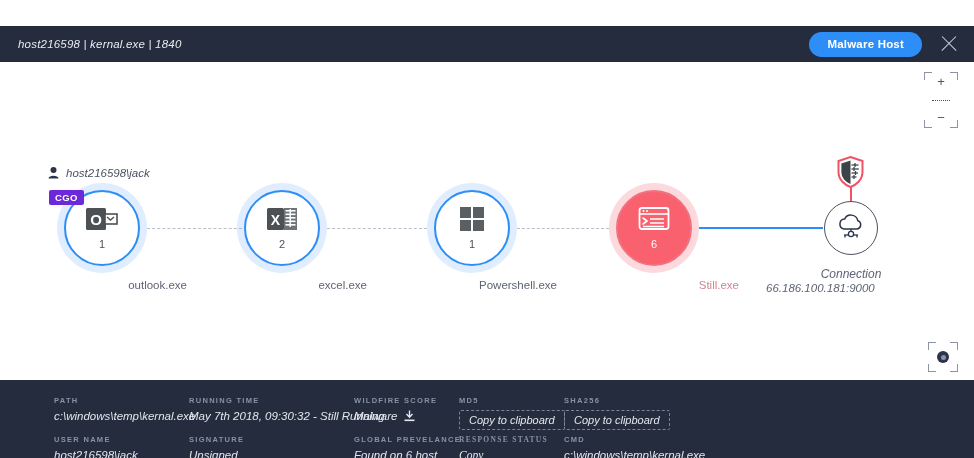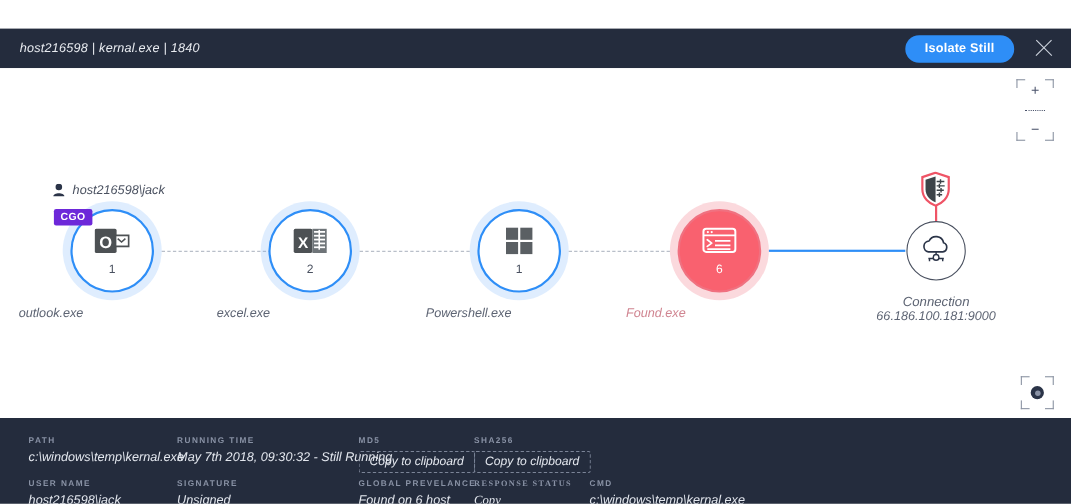--- a/index.html
+++ b/index.html
@@ -58,22 +58,22 @@
   .ring{
     position:absolute;left:7px;top:7px;width:76px;height:76px;border-radius:50%;
     background:#fff;border:2.5px solid #2e8ef7;
     display:flex;flex-direction:column;align-items:center;justify-content:center;
     box-sizing:border-box;
   }
   .ring-red{background:#f9616f;border-color:#f07180;}
   .node-count{font-size:11px;color:#4a5160;margin-top:2px;font-family:"Liberation Sans",sans-serif;}
   .ring-red .node-count{color:#fff;}
   .node-label{
-    position:absolute;left:-40px;top:96px;width:170px;text-align:left;
-    font-size:11.5px;font-style:italic;color:#5d6473;
+    position:absolute;left:-40px;top:96px;width:170px;text-align:right;
+    font-size:11.5px;color:#5d6473;
   }
   .node-label-red{color:#d08591;}
 
   
   .cgo{
     position:absolute;left:-8px;top:7px;background:#6d28d9;color:#fff;
     font-size:9.5px;font-weight:bold;letter-spacing:.4px;
     padding:2px 6px;border-radius:2px;z-index:4;
   }
 
@@ -116,21 +116,21 @@
   .fit-dot:after{
     content:"";position:absolute;left:3.5px;top:3.5px;width:5px;height:5px;
     border-radius:50%;background:#8b93a6;
   }
 
   
   .details{
     position:absolute;left:0;top:354px;width:974px;height:104px;
     background:#242c3d;
   }
-  .det-row{position:absolute;left:0;width:908px;display:flex;}
+  .det-row{position:absolute;left:0;width:908px;display:flex;padding-left:28px;}
   .det-row1{top:16px;}
   .det-row2{top:55px;}
   .det-field{position:relative;}
   .det-key{
     font-size:7.5px;color:#8992a5;letter-spacing:1.3px;font-weight:bold;
     text-transform:uppercase;margin-bottom:5px;white-space:nowrap;
   }
   .det-val{
     font-size:11.5px;color:#e3e7ee;font-style:italic;white-space:nowrap;
     display:flex;align-items:center;
@@ -143,21 +143,21 @@
   .dl-icon{margin-left:7px;display:inline-flex;}
 </style>
 </head>
 <body>
 
 <div class="app">
 
   <div class="header">
     <div class="header-title">host216598 | kernal.exe | 1840</div>
     <div class="header-right">
-      <button class="isolate-btn">Isolate Still</button>
+      <button class="isolate-btn">Malware Host</button>
       <div class="close-icon"></div>
     </div>
   </div>
 
   <div class="canvas">
 
     <div class="user-label">
       <span class="user-icon">
         <svg width="11" height="12" viewBox="0 0 11 12">
           <circle cx="5.5" cy="3" r="3" fill="#2b3448"></circle>
@@ -239,21 +239,21 @@
             <circle cx="5.5" cy="5" r="1" fill="#ffffff"></circle>
             <circle cx="9" cy="5" r="1" fill="#ffffff"></circle>
             <path d="M5 12 l4 3 -4 3" fill="none" stroke="#ffffff" stroke-width="1.6" stroke-linecap="round" stroke-linejoin="round"></path>
             <line x1="12" y1="13" x2="26" y2="13" stroke="#ffffff" stroke-width="1.5"></line>
             <line x1="12" y1="17" x2="26" y2="17" stroke="#ffffff" stroke-width="1.5"></line>
             <line x1="5" y1="20.5" x2="26" y2="20.5" stroke="#ffffff" stroke-width="1.5"></line>
           </svg>
         </span>
         <span class="node-count">6</span>
       </div>
-      <div class="node-label node-label-red">Found.exe</div>
+      <div class="node-label node-label-red">Still.exe</div>
     </div>
 
     <div style="position:absolute;left:837px;top:94px;">
       <svg width="27" height="32" viewBox="0 0 27 32">
         <path d="M13.5 1 L25.5 5 V16 C25.5 24 19 29 13.5 31 C8 29 1.5 24 1.5 16 V5 Z" fill="#ffffff" stroke="#ef5466" stroke-width="2"></path>
         <path d="M13.5 4.5 L22.6 7.5 V16 C22.6 22.3 17.8 26.2 13.5 27.9 Z" fill="#ffffff"></path>
         <path d="M13.5 4.5 L4.4 7.5 V16 C4.4 22.3 9.2 26.2 13.5 27.9 Z" fill="#3d4449"></path>
         <g stroke="#3d4449" stroke-width="1.3">
           <line x1="14.5" y1="9" x2="21.5" y2="9"></line>
           <line x1="14.5" y1="13" x2="21.8" y2="13"></line>
@@ -273,21 +273,21 @@
           <path d="M9 17 a5 5 0 0 1 0.6 -9.9 a7 7 0 0 1 13.2 1.6 a4.3 4.3 0 0 1 -0.7 8.3 Z" fill="none" stroke="#2b3448" stroke-width="1.5" stroke-linejoin="round"></path>
           <line x1="16" y1="17" x2="16" y2="20.5" stroke="#2b3448" stroke-width="1.3"></line>
           <line x1="9" y1="23" x2="23" y2="23" stroke="#2b3448" stroke-width="1.3"></line>
           <line x1="10" y1="23" x2="10" y2="25.5" stroke="#2b3448" stroke-width="1.3"></line>
           <line x1="22" y1="23" x2="22" y2="25.5" stroke="#2b3448" stroke-width="1.3"></line>
           <circle cx="16" cy="22" r="2.6" fill="#ffffff" stroke="#2b3448" stroke-width="1.3"></circle>
         </svg>
       </span>
     </div>
     <div style="position:absolute;left:766px;top:205px;width:170px;text-align:center;font-size:12px;font-style:italic;color:#5d6473;">Connection</div>
-    <div style="position:absolute;left:766px;top:220px;width:170px;text-align:center;font-size:11.5px;font-style:italic;color:#5d6473;">66.186.100.181:9000</div>
+    <div style="position:absolute;left:766px;top:220px;width:170px;font-size:11.5px;font-style:italic;color:#5d6473;">66.186.100.181:9000</div>
 
     <div class="zoom-ctl">
       <div class="corner c-tl"></div>
       <div class="corner c-tr"></div>
       <div class="corner c-bl"></div>
       <div class="corner c-br"></div>
       <div class="zsign">+</div>
       <div class="zslider">
           <div class="ztrack"></div>
         </div>
@@ -309,20 +309,32 @@
     <div class="det-row det-row1">
       <div class="det-field" style="width:135px;margin-left:26px;">
         <div class="det-key">PATH</div>
         <div class="det-val">c:\windows\temp\kernal.exe</div>
       </div>
       <div class="det-field" style="width:165px;">
         <div class="det-key">RUNNING TIME</div>
         <div class="det-val">May 7th 2018, 09:30:32 - Still Running</div>
       </div>
       <div class="det-field" style="width:105px;">
+        <div class="det-key">WILDFIRE SCORE</div>
+        <div class="det-val">
+          <span>Malware</span>
+          <span class="dl-icon">
+            <svg width="11" height="12" viewBox="0 0 11 12">
+              <path d="M5.5 0.5 V6.5 M2.5 4 L5.5 7.2 L8.5 4" fill="none" stroke="#e3e7ee" stroke-width="1.4"></path>
+              <rect x="0.5" y="9.5" width="10" height="1.6" fill="#e3e7ee"></rect>
+            </svg>
+          </span>
+        </div>
+      </div>
+      <div class="det-field" style="width:105px;">
         <div class="det-key">MD5</div>
         <button class="copy-btn">Copy to clipboard</button>
       </div>
       <div class="det-field" style="width:140px;">
         <div class="det-key">SHA256</div>
         <button class="copy-btn">Copy to clipboard</button>
       </div>
     </div>
 
     <div class="det-row det-row2">

